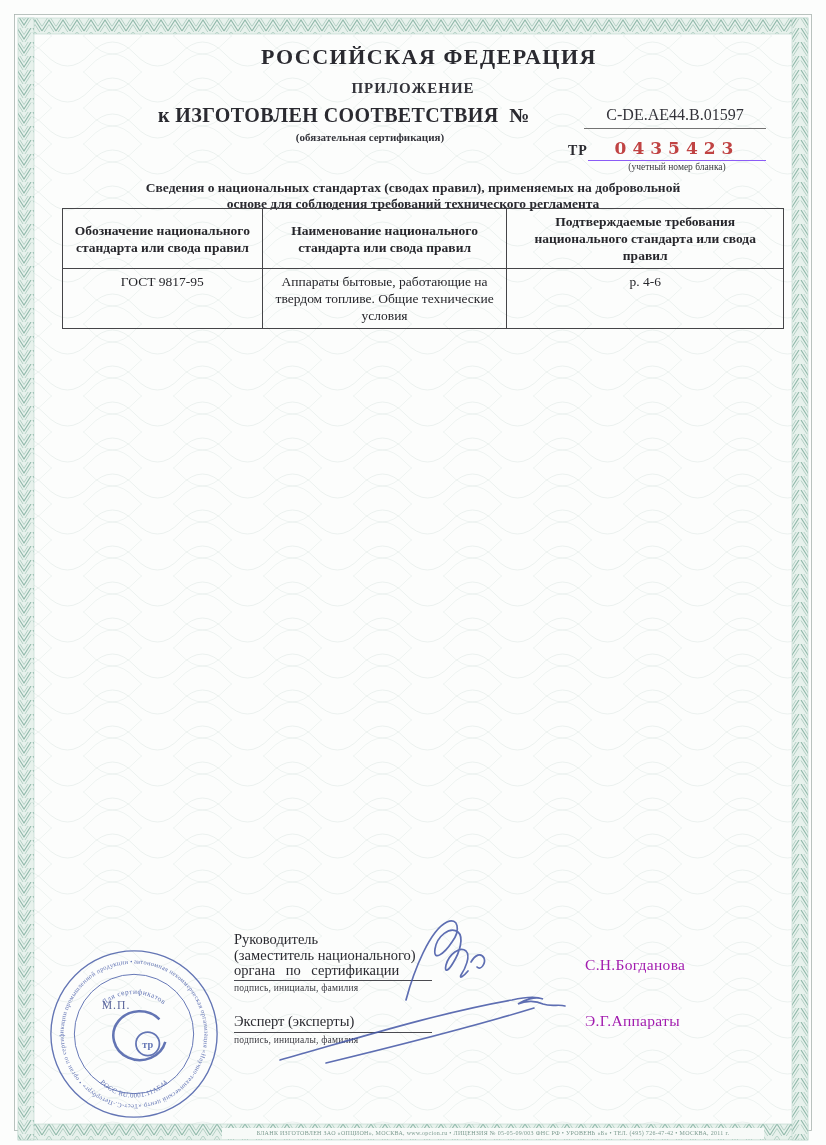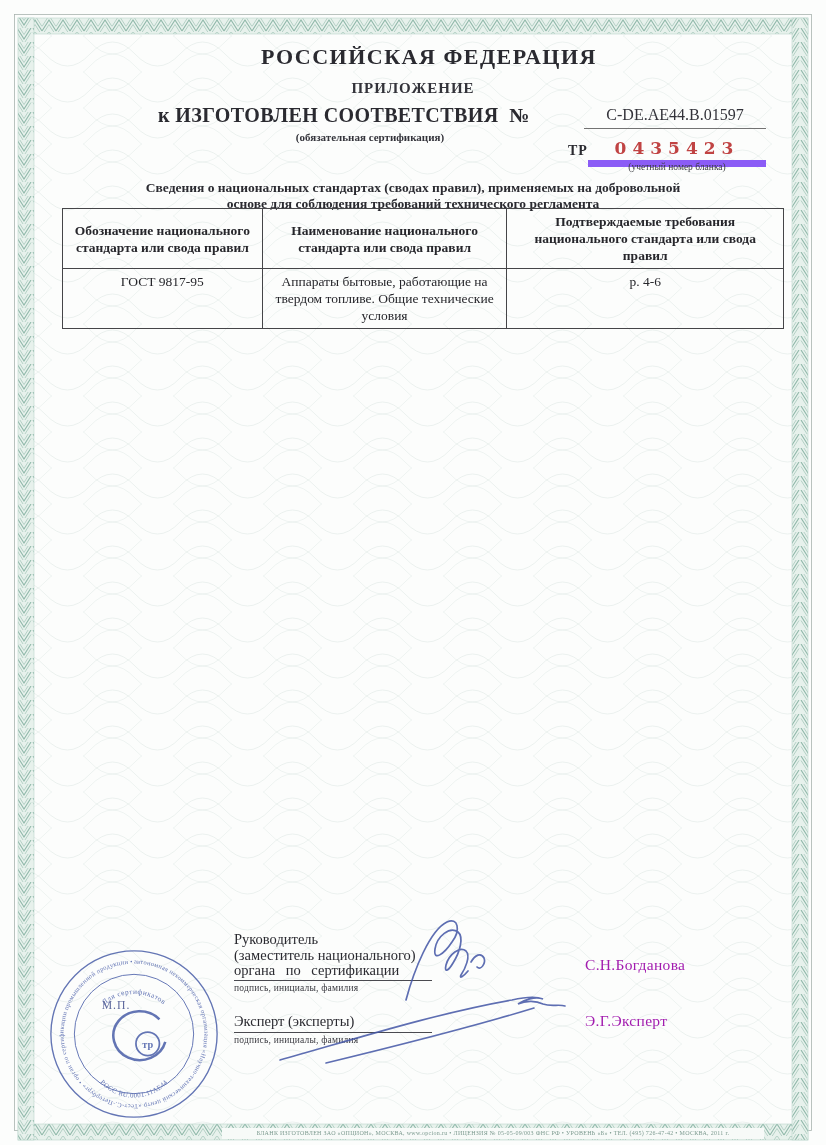--- a/index.html
+++ b/index.html
@@ -39,21 +39,21 @@
   }
   .tr-label{
     left:568px;top:143px;font-size:14px;font-weight:bold;color:#2a2a30;letter-spacing:1px;
   }
   .blank-number{
     left:588px;top:138px;width:178px;height:22px;
     text-align:center;
     font-family:"DejaVu Serif", serif;
     font-size:17px;font-weight:bold;letter-spacing:6px;
     color:#c04343;
-    border-bottom:7px solid #8b5cf6;
+    border-bottom:1px solid #8b5cf6;
   }
   .blank-caption{
     left:588px;top:162px;width:178px;text-align:center;
     font-size:9.5px;color:#3a3a40;
   }
   .intro{
     left:0;top:180px;width:826px;text-align:center;
     font-size:13.5px;font-weight:bold;line-height:15.5px;color:#2a2a30;
   }
   .std-table{
@@ -183,21 +183,21 @@
     <div>(заместитель национального)</div>
     <div class="role-line3">органа по сертификации</div>
   </div>
   <div class="abs sig-underline u1"></div>
   <div class="abs sig-caption c1">подпись, инициалы, фамилия</div>
   <div class="abs sig-name n1">С.Н.Богданова</div>
 
   <div class="abs expert-role">Эксперт (эксперты)</div>
   <div class="abs sig-underline u2"></div>
   <div class="abs sig-caption c2">подпись, инициалы, фамилия</div>
-  <div class="abs sig-name n2">Э.Г.Эксперт</div>
+  <div class="abs sig-name n2">Э.Г.Аппараты</div>
 
   <svg class="abs sig1-svg" viewBox="0 0 115 90">
     <g fill="none" stroke="#4356a6" stroke-width="1.7" stroke-linecap="round" opacity="0.85">
       <path d="M6,84 C14,54 30,14 47,6 C58,1 61,14 52,26 C44,38 33,46 35,33 C37,20 50,10 58,16 C64,21 60,36 53,47 C49,54 44,58 46,49 C49,38 60,30 66,35 C71,40 65,53 61,59 C59,63 63,61 68,55"></path>
       <path d="M71,46 C75,39 81,36 84,42 C86,47 81,55 77,51"></path>
     </g>
   </svg>
 
   <svg class="abs sig2-svg" viewBox="0 0 300 78">
     <g fill="none" stroke="#4356a6" stroke-width="1.6" stroke-linecap="round" opacity="0.85">

